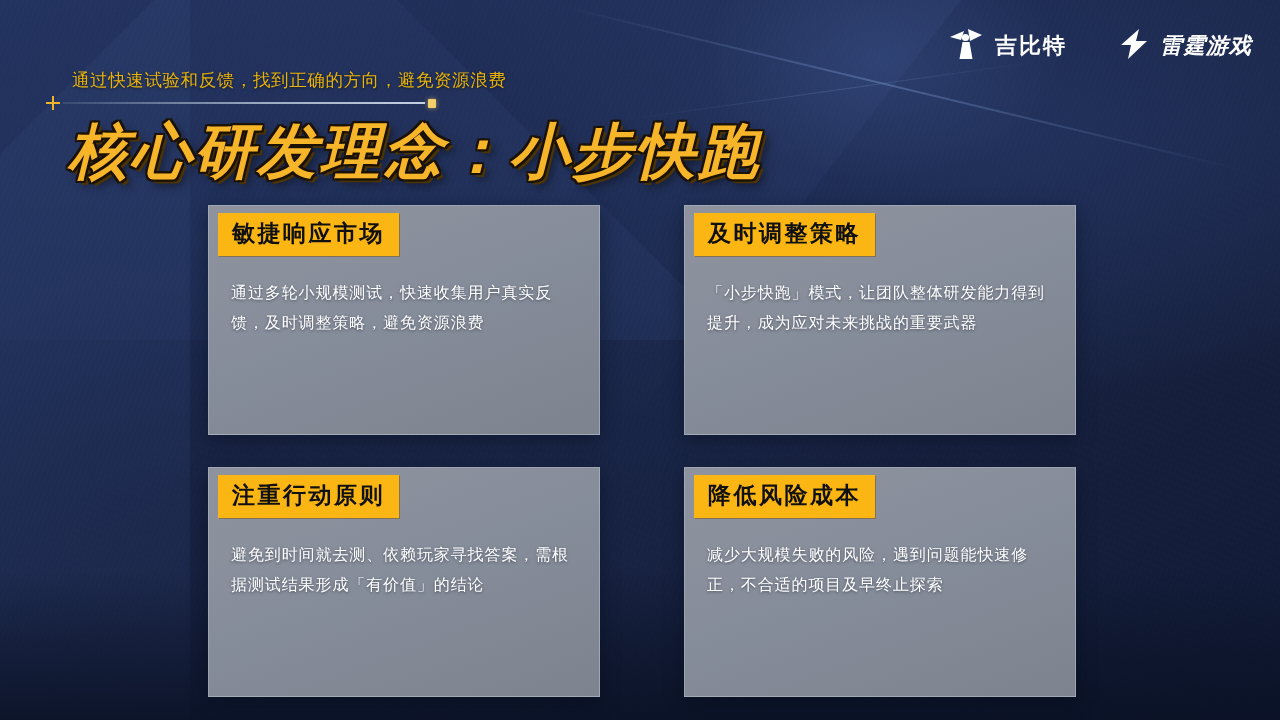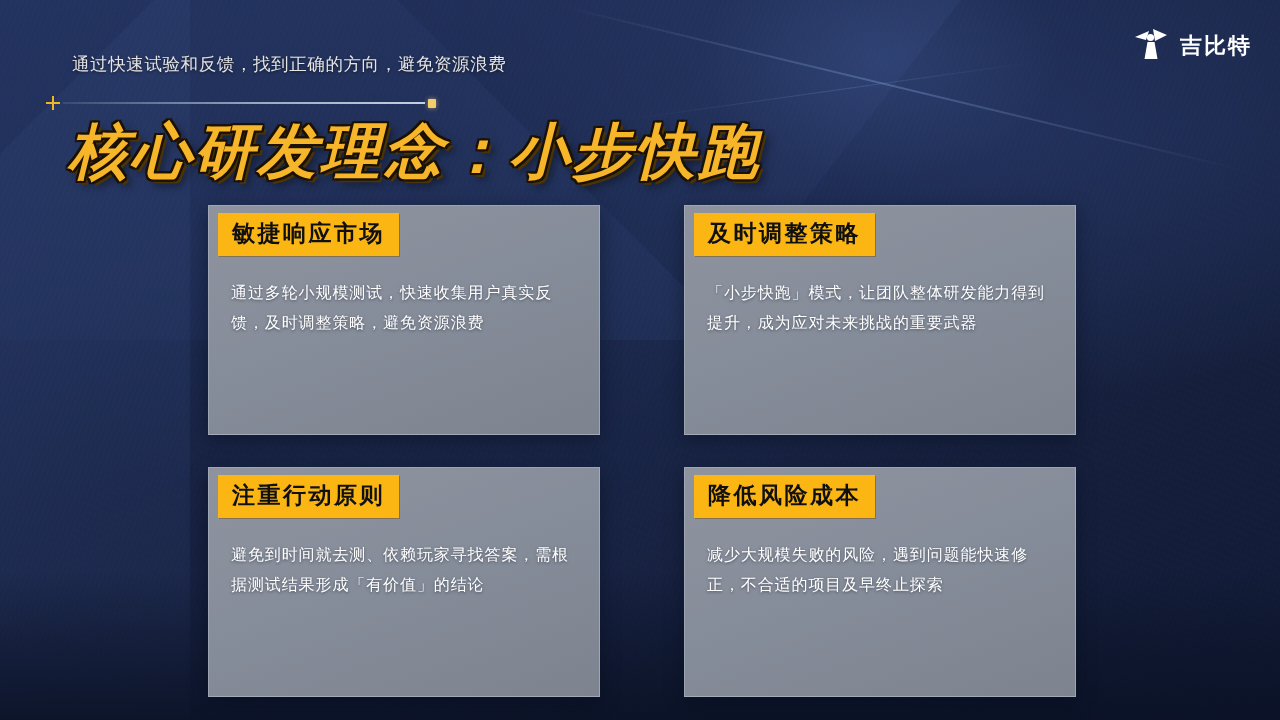--- a/index.html
+++ b/index.html
@@ -98,22 +98,22 @@
     font-weight: 700;
     letter-spacing: 2px;
     line-height: 1;
     white-space: nowrap;
   }
   .logo-text.italic { font-style: italic; letter-spacing: 1px; }
 
   
   .subtitle {
     position: absolute;
-    left: 72px; top: 52px;
-    color: #e5e5e5;
+    left: 72px; top: 68px;
+    color: #eab308;
     font-size: 17.5px;
     letter-spacing: .6px;
     white-space: nowrap;
     z-index: 6;
     text-shadow: 0 1px 3px rgba(0,0,0,.55);
     text-align: right;
   }
 
   .divider {
     position: absolute;
@@ -226,20 +226,28 @@
         <svg width="38" height="34" viewBox="0 0 38 34">
           <path d="M2 10 L16 4 L13 13 L2 10 Z" fill="#ffffff"></path>
           <path d="M20 2 L34 8 L22 14 L20 2 Z" fill="#ffffff"></path>
           <circle cx="17.5" cy="10.5" r="3.6" fill="#ffffff"></circle>
           <path d="M14.5 15 L21.5 15 L24.5 32 L11.5 32 Z" fill="#ffffff"></path>
         </svg>
       </span>
       <span class="logo-text">吉比特</span>
     </div>
 
+    <div class="logo">
+      <span class="logo-mark">
+        <svg width="34" height="32" viewBox="0 0 34 32">
+          <path d="M22 1 L4 17 L14 17 L11 31 L30 13 L19 13 Z" fill="#ffffff"></path>
+        </svg>
+      </span>
+      <span class="logo-text italic">雷霆游戏</span>
+    </div>
 
   </div>
 
   <div class="subtitle">通过快速试验和反馈，找到正确的方向，避免资源浪费</div>
 
   <div class="divider">
     <span class="plus"></span>
     <span class="rule"></span>
     <span class="endcap"></span>
   </div>

